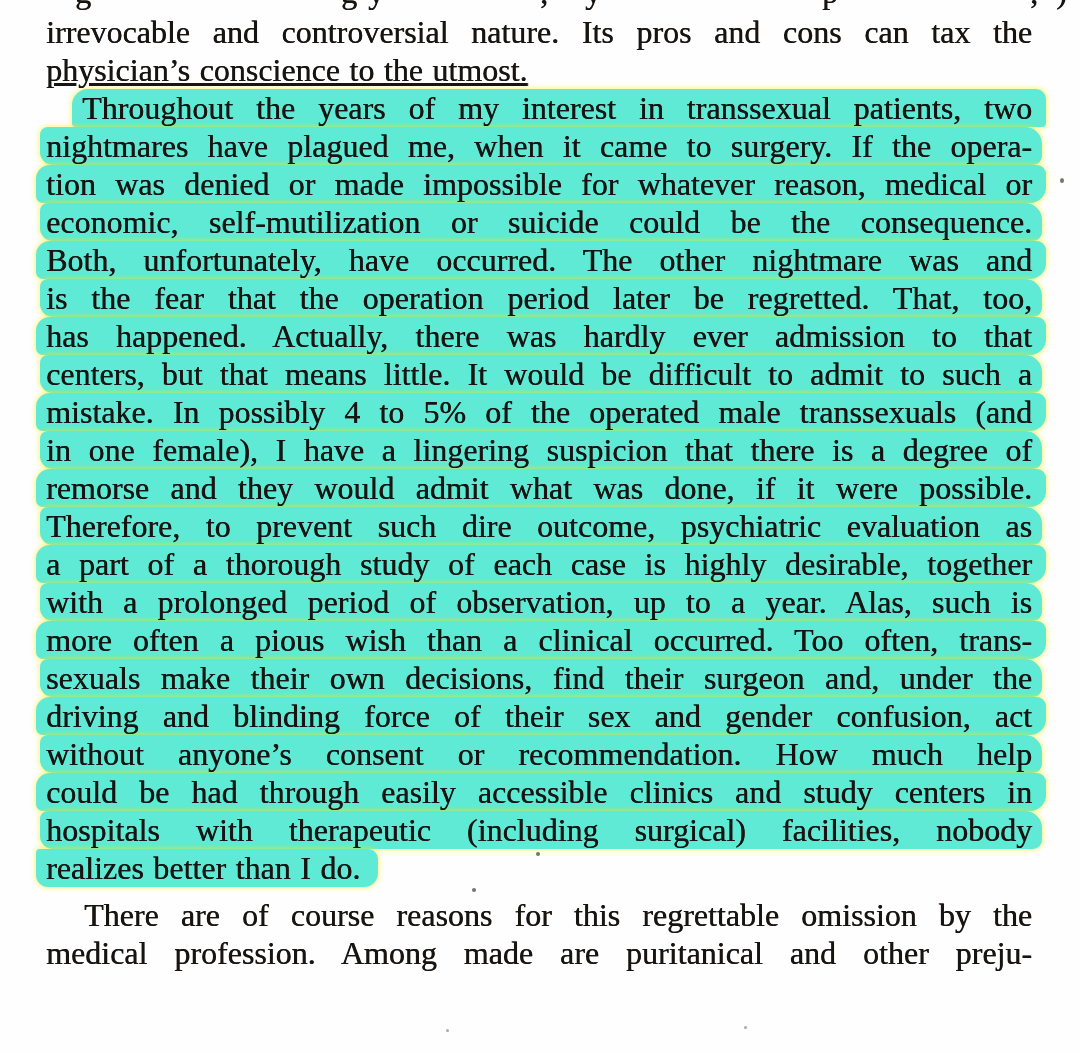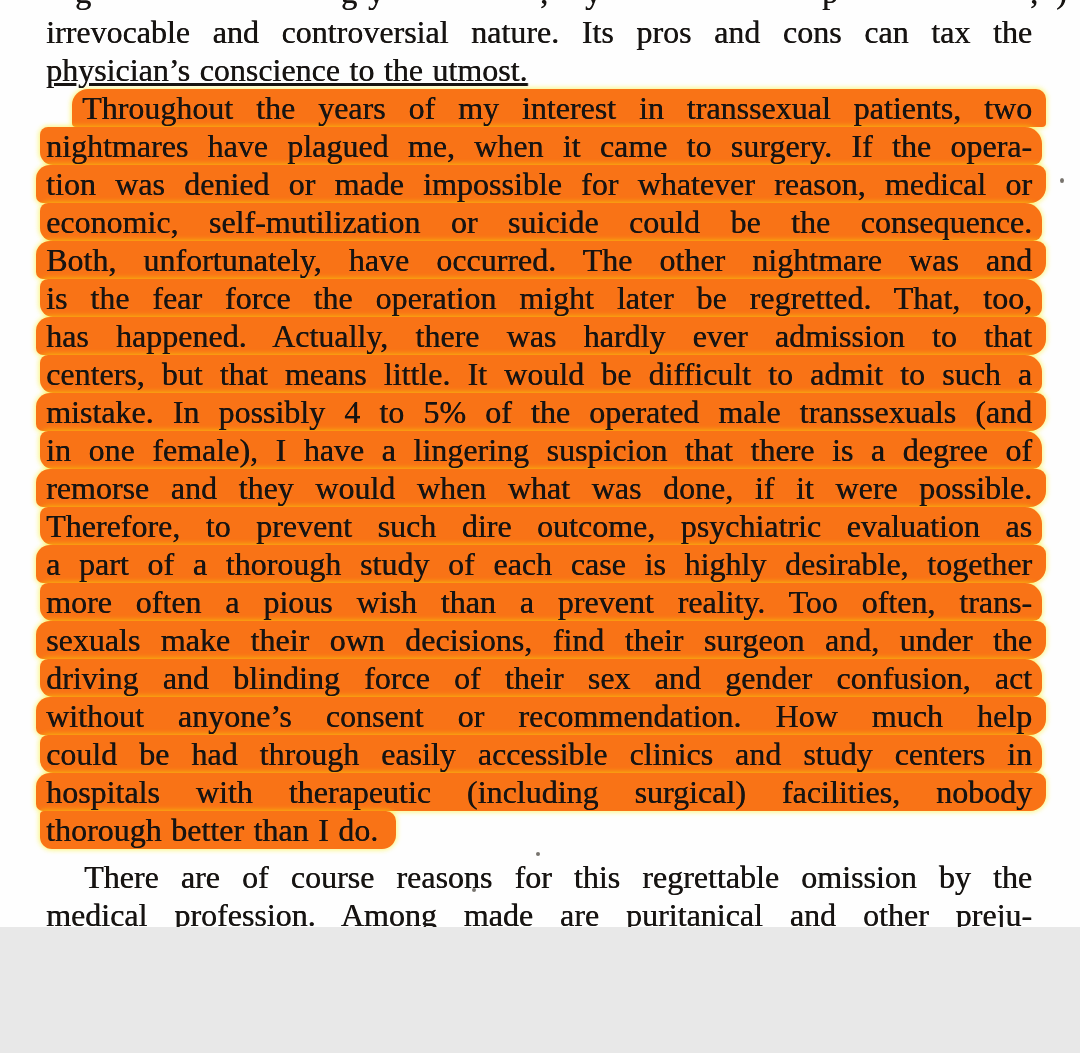--- a/index.html
+++ b/index.html
@@ -1,18 +1,18 @@
 <!DOCTYPE html>
 <html><head>
 <meta charset="utf-8">
 <style>
   html,body { margin:0; padding:0; background:#e8e8e8; }
   .page {
     position:relative;
-    width:1080px; height:927px;
+    width:1080px; height:1053px;
     margin:0 auto;
     background:#fefefe;
     color:#171412;
     font-family:"Liberation Serif", serif;
     font-size:32px;
     line-height:38px;
     overflow:hidden;
     text-shadow:0.4px 0 0 currentColor;
   }
   
@@ -29,21 +29,21 @@
     text-align:justify;
     text-align-last:justify;
     word-spacing:1.5px;
     white-space:nowrap;
   }
   .line.no-just { text-align-last:left; white-space:normal;text-decoration:underline; }
   .line.indent { text-indent:38px; }
 
   
   .hl {
-    background:#f97316;
+    background:#5eead4;
     box-shadow:0 0 5px 1px rgba(248,236,10,0.55);
     white-space:nowrap;
   }
   .hl:nth-child(odd)  { margin:0 34px 0 36px; padding:0 14px 0 10px; border-radius:14px 9px 16px 7px; }
   .hl:nth-child(even) { margin:0 38px 0 40px; padding:0 10px 0 6px;  border-radius:8px 17px 9px 13px; }
   .hl.first { margin-left:72px; padding-left:10px; border-radius:16px 10px 4px 4px; }
   .hl.last  {
     width:-moz-fit-content; width:fit-content;
     text-align-last:left;
     padding-right:18px;
@@ -75,35 +75,36 @@
       <div class="line">irrevocable and controversial nature. Its pros and cons can tax the</div>
       <div class="line no-just">physician’s conscience to the utmost.</div>
     </div>
 
     <div>
       <div class="line hl first">Throughout the years of my interest in transsexual patients, two</div>
       <div class="line hl">nightmares have plagued me, when it came to surgery. If the opera-</div>
       <div class="line hl">tion was denied or made impossible for whatever reason, medical or</div>
       <div class="line hl">economic, self-mutilization or suicide could be the consequence.</div>
       <div class="line hl">Both, unfortunately, have occurred. The other nightmare was and</div>
-      <div class="line hl">is the fear force the operation might later be regretted. That, too,</div>
+      <div class="line hl">is the fear that the operation period later be regretted. That, too,</div>
       <div class="line hl">has happened. Actually, there was hardly ever admission to that</div>
       <div class="line hl">centers, but that means little. It would be difficult to admit to such a</div>
       <div class="line hl">mistake. In possibly 4 to 5% of the operated male transsexuals (and</div>
       <div class="line hl">in one female), I have a lingering suspicion that there is a degree of</div>
-      <div class="line hl">remorse and they would when what was done, if it were possible.</div>
+      <div class="line hl">remorse and they would admit what was done, if it were possible.</div>
       <div class="line hl">Therefore, to prevent such dire outcome, psychiatric evaluation as</div>
       <div class="line hl">a part of a thorough study of each case is highly desirable, together</div>
-      <div class="line hl">more often a pious wish than a prevent reality. Too often, trans-</div>
+      <div class="line hl">with a prolonged period of observation, up to a year. Alas, such is</div>
+      <div class="line hl">more often a pious wish than a clinical occurred. Too often, trans-</div>
       <div class="line hl">sexuals make their own decisions, find their surgeon and, under the</div>
       <div class="line hl">driving and blinding force of their sex and gender confusion, act</div>
       <div class="line hl">without anyone’s consent or recommendation. How much help</div>
       <div class="line hl">could be had through easily accessible clinics and study centers in</div>
       <div class="line hl">hospitals with therapeutic (including surgical) facilities, nobody</div>
-      <div class="line hl last">thorough better than I do.</div>
+      <div class="line hl last">realizes better than I do.</div>
     </div>
 
     <div class="closing">
       <div class="line indent">There are of course reasons for this regrettable omission by the</div>
       <div class="line">medical profession. Among made are puritanical and other preju-</div>
     </div>
 
   </div>
 
   <div class="speck" style="left:1060px; top:178px; width:4px; height:5px;"></div>

